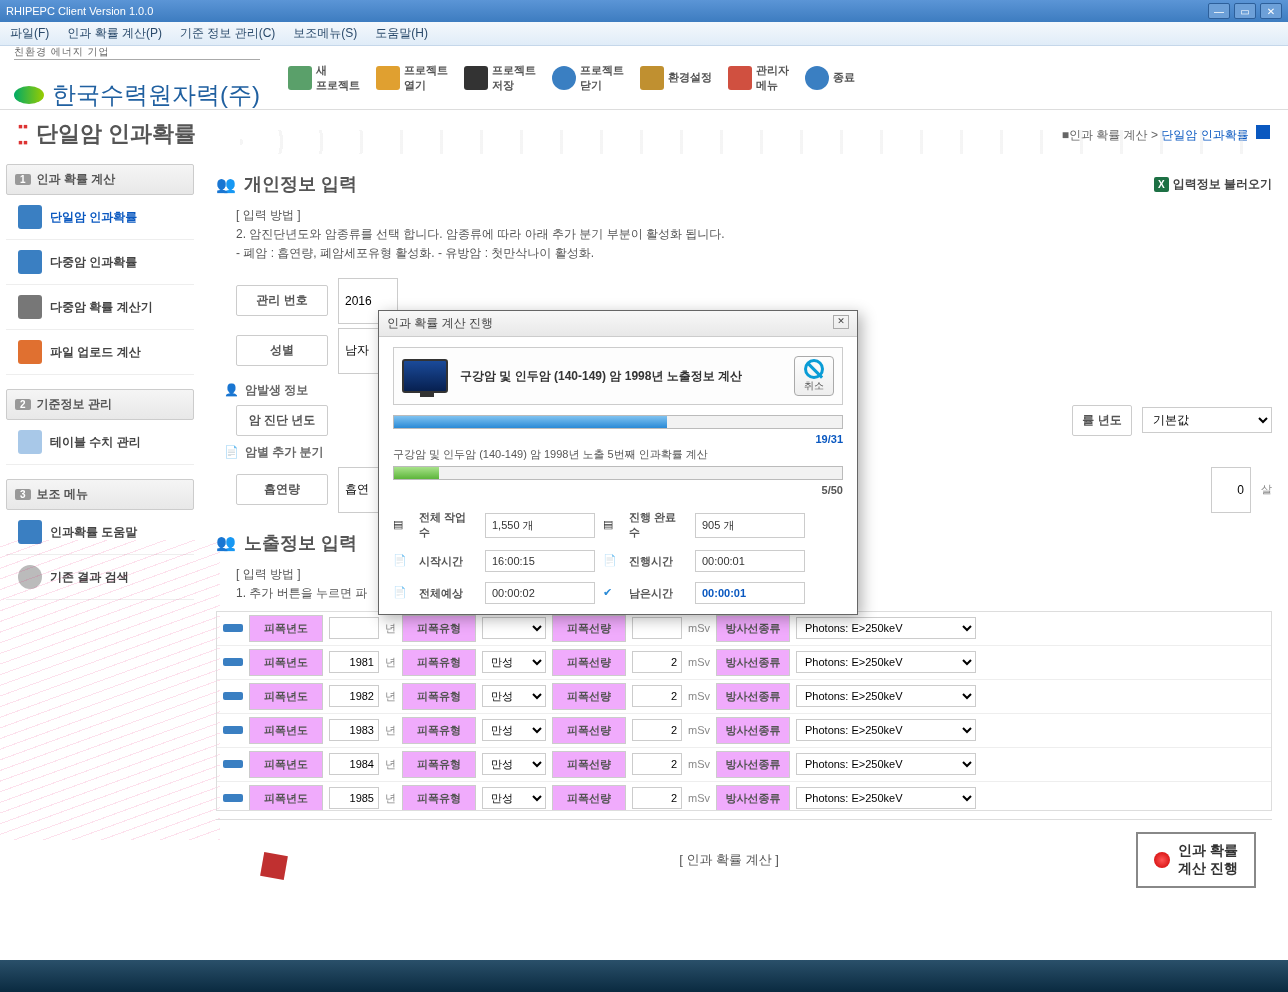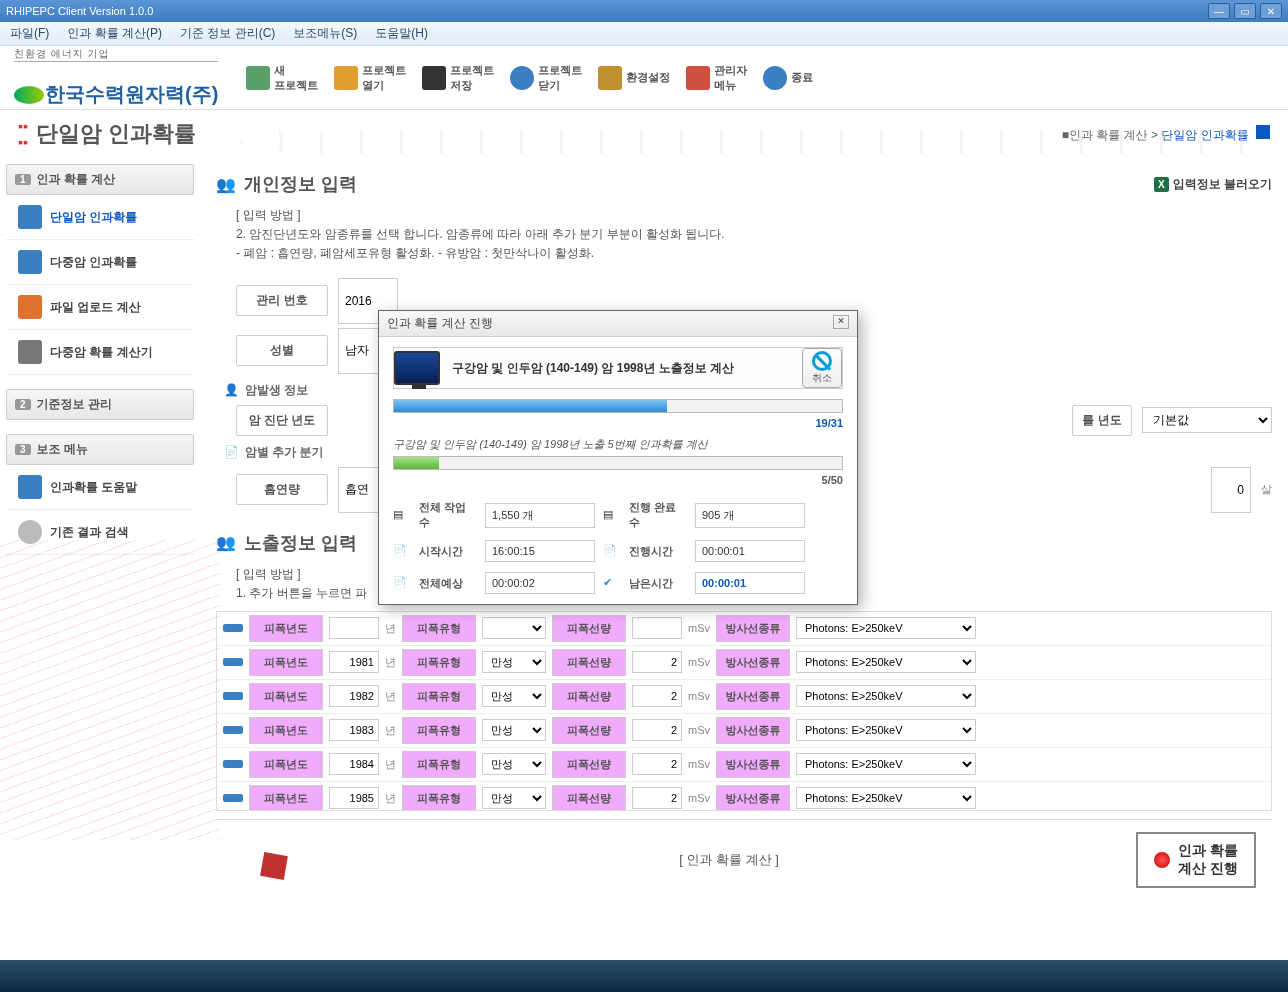--- a/index.html
+++ b/index.html
@@ -11,21 +11,21 @@
 .titlebar .wbtn { width: 22px; height: 16px; background: #6da0d8; border: 1px solid #2d5f9a; border-radius: 2px; display: flex; align-items: center; justify-content: center; color: #fff; font-size: 10px; cursor: pointer; }
 
 
 .menubar { background: linear-gradient(#f4f8fc,#e0ecf8); height: 24px; display: flex; align-items: center; padding: 0 10px; gap: 18px; border-bottom: 1px solid #c5d7ea; color: #2a4a6b; }
 .menubar span { cursor: pointer; }
 
 
 .brandrow { height: 64px; display: flex; align-items: center; padding: 4px 14px; border-bottom: 1px solid #ddd; }
 .logo { display: flex; flex-direction: column; margin-right: 20px; }
 .logo-top { font-size: 10px; color: #666; letter-spacing: 1px; border-bottom: 1px solid #aaa; margin-bottom: 19px; }
-.logo-main { display: flex; align-items: center; gap: 1px; font-size: 20px; font-weight: bold; color: #2060a0; }
+.logo-main { display: flex; align-items: center; gap: 8px; font-size: 24px; font-weight: normal; color: #2060a0; }
 .logo-main .leaf { width: 30px; height: 18px; background: linear-gradient(90deg,#0a6,#9c0); border-radius: 50% 50% 50% 50%; }
 .toolbtn { display: flex; align-items: center; gap: 4px; margin: 0 8px; cursor: pointer; font-size: 11px; color: #555; font-weight: bold; }
 .toolbtn .ticon { width: 24px; height: 24px; border-radius: 3px; display: inline-block; }
 .brand-right { margin-left: auto; text-align: right; }
 .brand-right .super { color: #0a58c0; font-size: 11px; }
 .brand-right .progtitle { font-size: 20px; font-weight: bold; color: #444; }
 .brand-right .sub { font-size: 10px; color: #aaa; }
 
 
 .pagehdr { display: flex; align-items: center; padding: 8px 18px; }
@@ -73,34 +73,34 @@
 
 
 .bottombar { display: flex; align-items: center; padding: 10px 16px; border-top: 1px solid #ddd; }
 .bottombar .blabel { margin: 0 auto; color: #555; font-size: 13px; }
 .bigbtn { border: 2px solid #888; padding: 8px 16px; font-weight: bold; font-size: 14px; display: flex; align-items: center; gap: 8px; cursor: pointer; background: #fff; }
 .reddot { width: 16px; height: 16px; background: radial-gradient(#f55,#c00); border-radius: 50%; }
 .modal { position: absolute; left: 378px; top: 310px; width: 480px; background: #fff; border: 1px solid #666; box-shadow: 4px 4px 14px rgba(0,0,0,0.3); }
 .modal-title { background: linear-gradient(#f8f8f8,#e8e8e8); padding: 4px 8px; font-size: 12px; color: #444; border-bottom: 1px solid #ccc; display: flex; }
 .modal-title .mclose { margin-left: auto; border: 1px solid #aaa; width: 16px; height: 14px; text-align: center; font-size: 9px; cursor: pointer; }
 .modal-body { padding: 10px 14px; }
-.modal-head { display: flex; align-items: center; gap: 12px; border: 1px solid #ccc; padding: 0; margin-bottom: 10px; background: #fdfdfd; }
+.modal-head { display: flex; align-items: center; gap: 12px; border: 1px solid #ccc; padding: 8px; margin-bottom: 10px; background: #fdfdfd; }
 .monitor { width: 46px; height: 34px; background: linear-gradient(#1a4a99,#072050); border: 2px solid #333; border-radius: 3px; position: relative; }
 .monitor::after { content:""; position:absolute; bottom:-6px; left:16px; width:14px; height:5px; background:#333; }
 .modal-head-text { flex: 1; font-weight: bold; font-size: 12px; color: #333; }
 .cancelbtn { width: 40px; height: 40px; border: 1px solid #aaa; border-radius: 4px; display: flex; flex-direction: column; align-items: center; justify-content: center; font-size: 10px; color: #555; cursor: pointer; background: linear-gradient(#fdfdfd,#eee); }
 .cancelbtn .nosign { width: 20px; height: 20px; border: 3px solid #0a9cd6; border-radius: 50%; position: relative; }
 .cancelbtn .nosign::after { content:""; position:absolute; width:20px; height:3px; background:#0a9cd6; top:7px; left:-2px; transform: rotate(45deg); }
 .pbar { height: 14px; border: 1px solid #bbb; background: #f2f2f2; margin: 4px 0; position: relative; }
 .pbar .fill1 { height: 100%; background: linear-gradient(#7fc2f0,#2a8ad6); }
 .pbar .fill2 { height: 100%; background: linear-gradient(#a8e28a,#5cb53a); }
 .prow { display: flex; align-items: flex-start; font-size: 11px; color: #555; }
 .prow .pcount { margin-left: auto; color: #2a6; font-weight: bold; }
 .prow .pcount2 { margin-left: auto; color: #0a58c0; font-weight: bold; }
-.taskdesc { font-size: 11px; color: #555; margin: 8px 0 2px; font-style: italic; }
+.taskdesc { font-size: 11px; color: #555; margin: 2px 0 2px; }
 .statgrid { display: grid; grid-template-columns: 18px 58px 110px 18px 58px 110px; gap: 10px 8px; margin-top: 14px; align-items: center; font-size: 11px; }
 .statgrid .slbl { color: #555; font-weight: bold; }
 .statgrid .sval { border: 1px solid #ccc; padding: 4px 6px; background: #fff; }
 .statgrid .sval.blue { color: #0a58c0; font-weight: bold; }
 .statgrid .sicon2 { width: 14px; height: 14px; display: inline-block; }
 
 
 .taskbar { position: absolute; bottom: 0; left: 0; right: 0; height: 32px; background: linear-gradient(#2a506a,#0a2a40); }
 
 
@@ -186,32 +186,36 @@
         </div>
       <div class="sideitem active">
           <span class="sicon" style="background:#3a7fc2"></span>
           <span>단일암 인과확률</span>
         </div>
       <div class="sideitem">
           <span class="sicon" style="background:#3a7fc2"></span>
           <span>다중암 인과확률</span>
         </div>
       <div class="sideitem">
+          <span class="sicon" style="background:#777"></span>
+          <span>다중암 확률 계산기</span>
+        </div>
+      <div class="sideitem">
           <span class="sicon" style="background:#e07030"></span>
           <span>파일 업로드 계산</span>
-        </div>
-      <div class="sideitem">
-          <span class="sicon" style="background:#777"></span>
-          <span>다중암 확률 계산기</span>
         </div>
     </div>
     <div class="sidegroup">
       <div class="sghdr">
           <span class="num">2</span>
           <span>기준정보 관리</span>
+        </div>
+      <div class="sideitem">
+          <span class="sicon" style="background:#a8c8e8"></span>
+          <span>테이블 수치 관리</span>
         </div>
     </div>
     <div class="sidegroup">
       <div class="sghdr">
           <span class="num">3</span>
           <span>보조 메뉴</span>
         </div>
       <div class="sideitem">
           <span class="sicon" style="background:#3a7fc2"></span>
           <span>인과확률 도움말</span>

